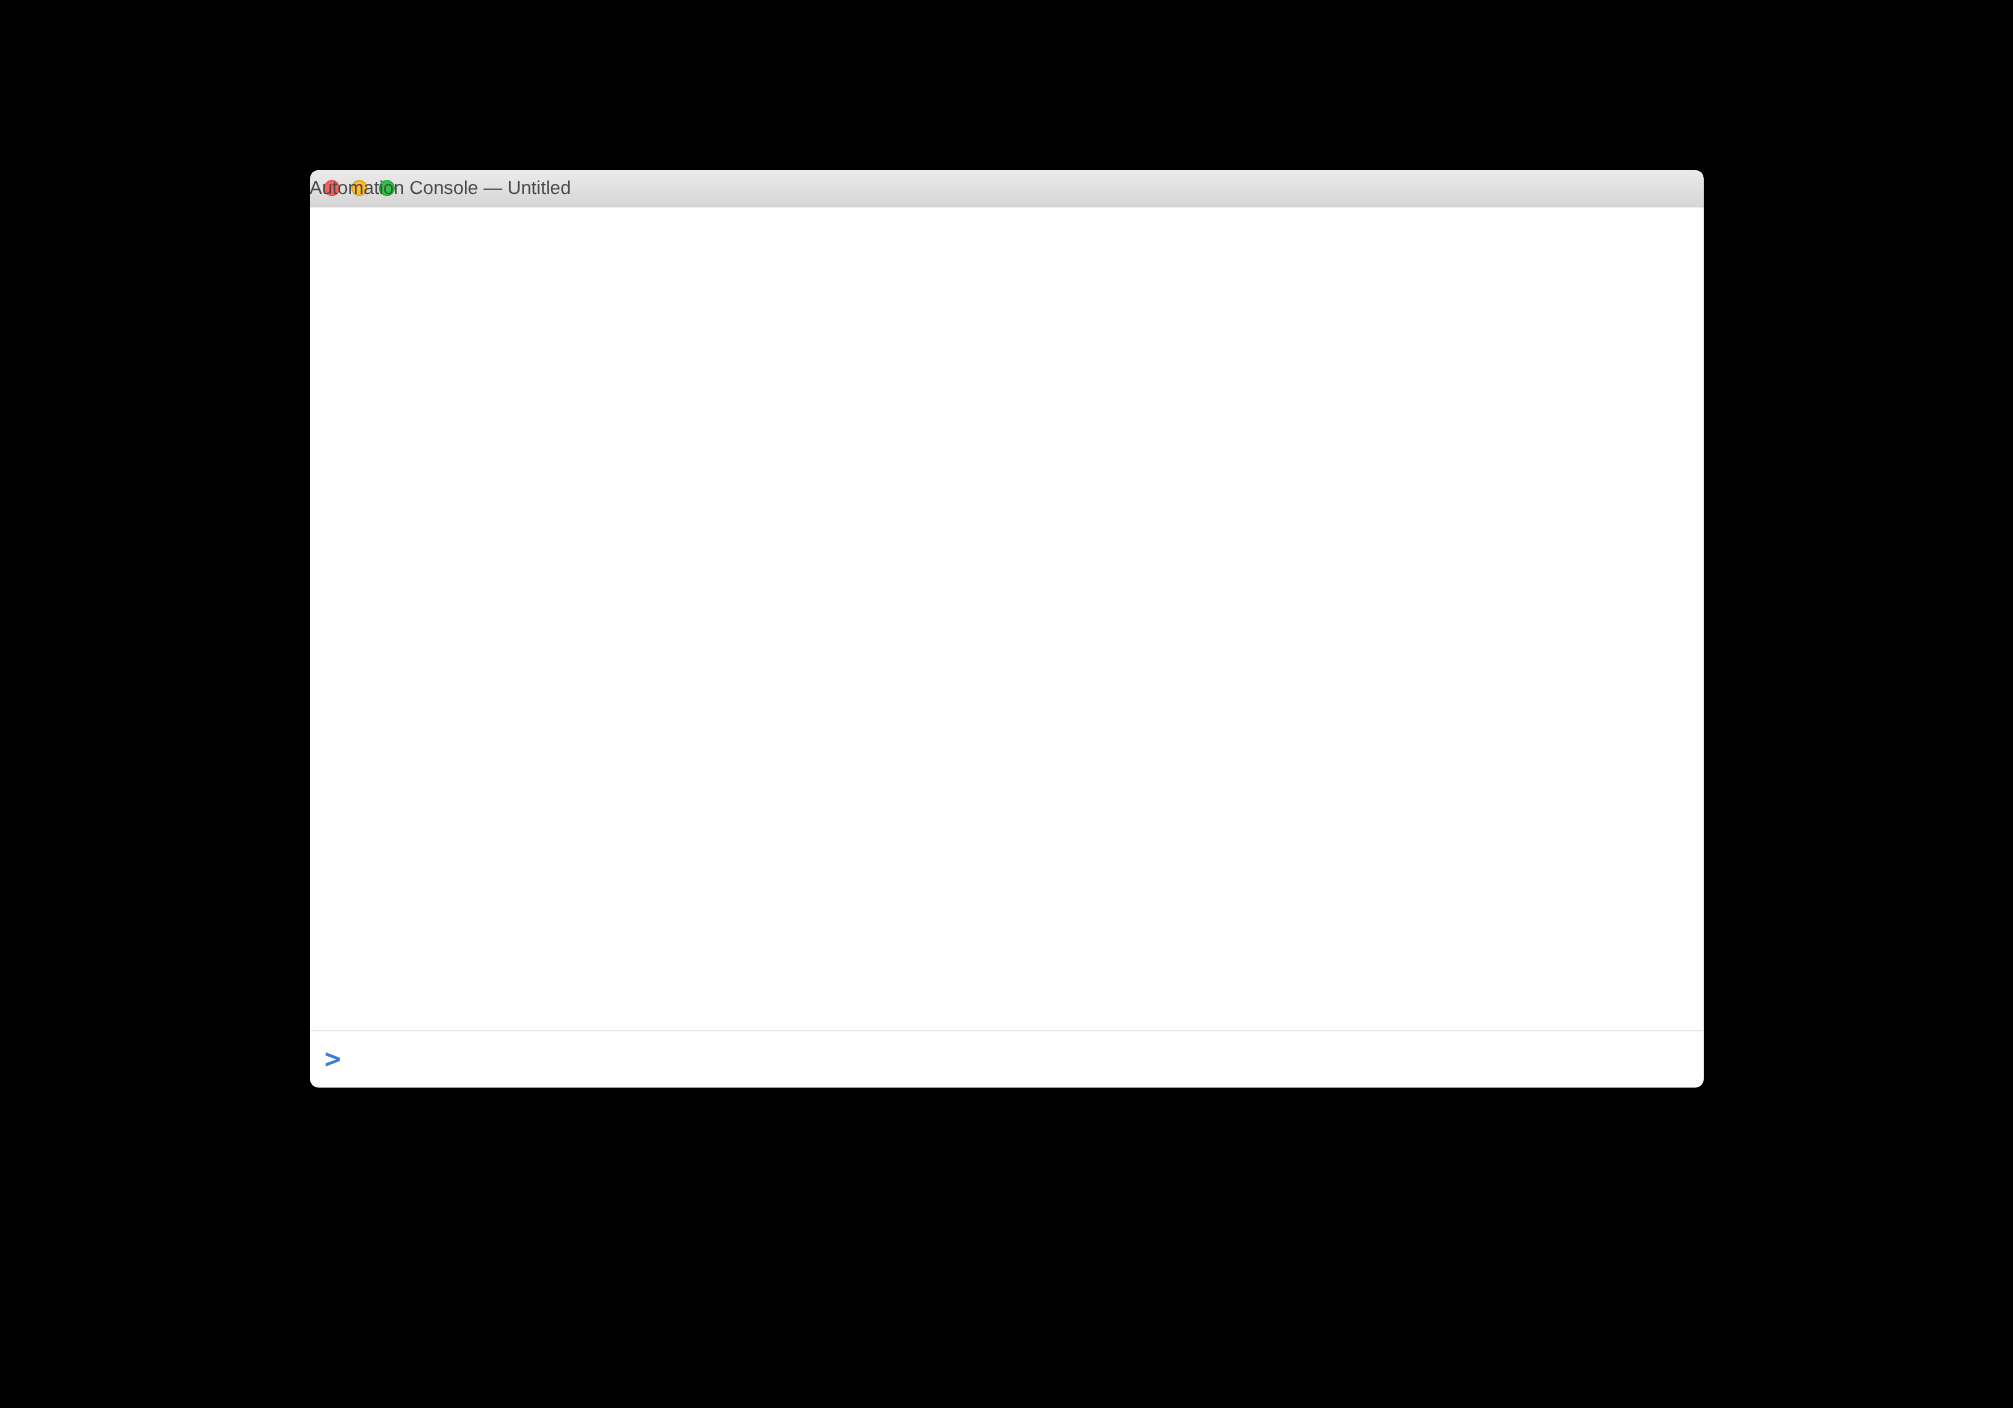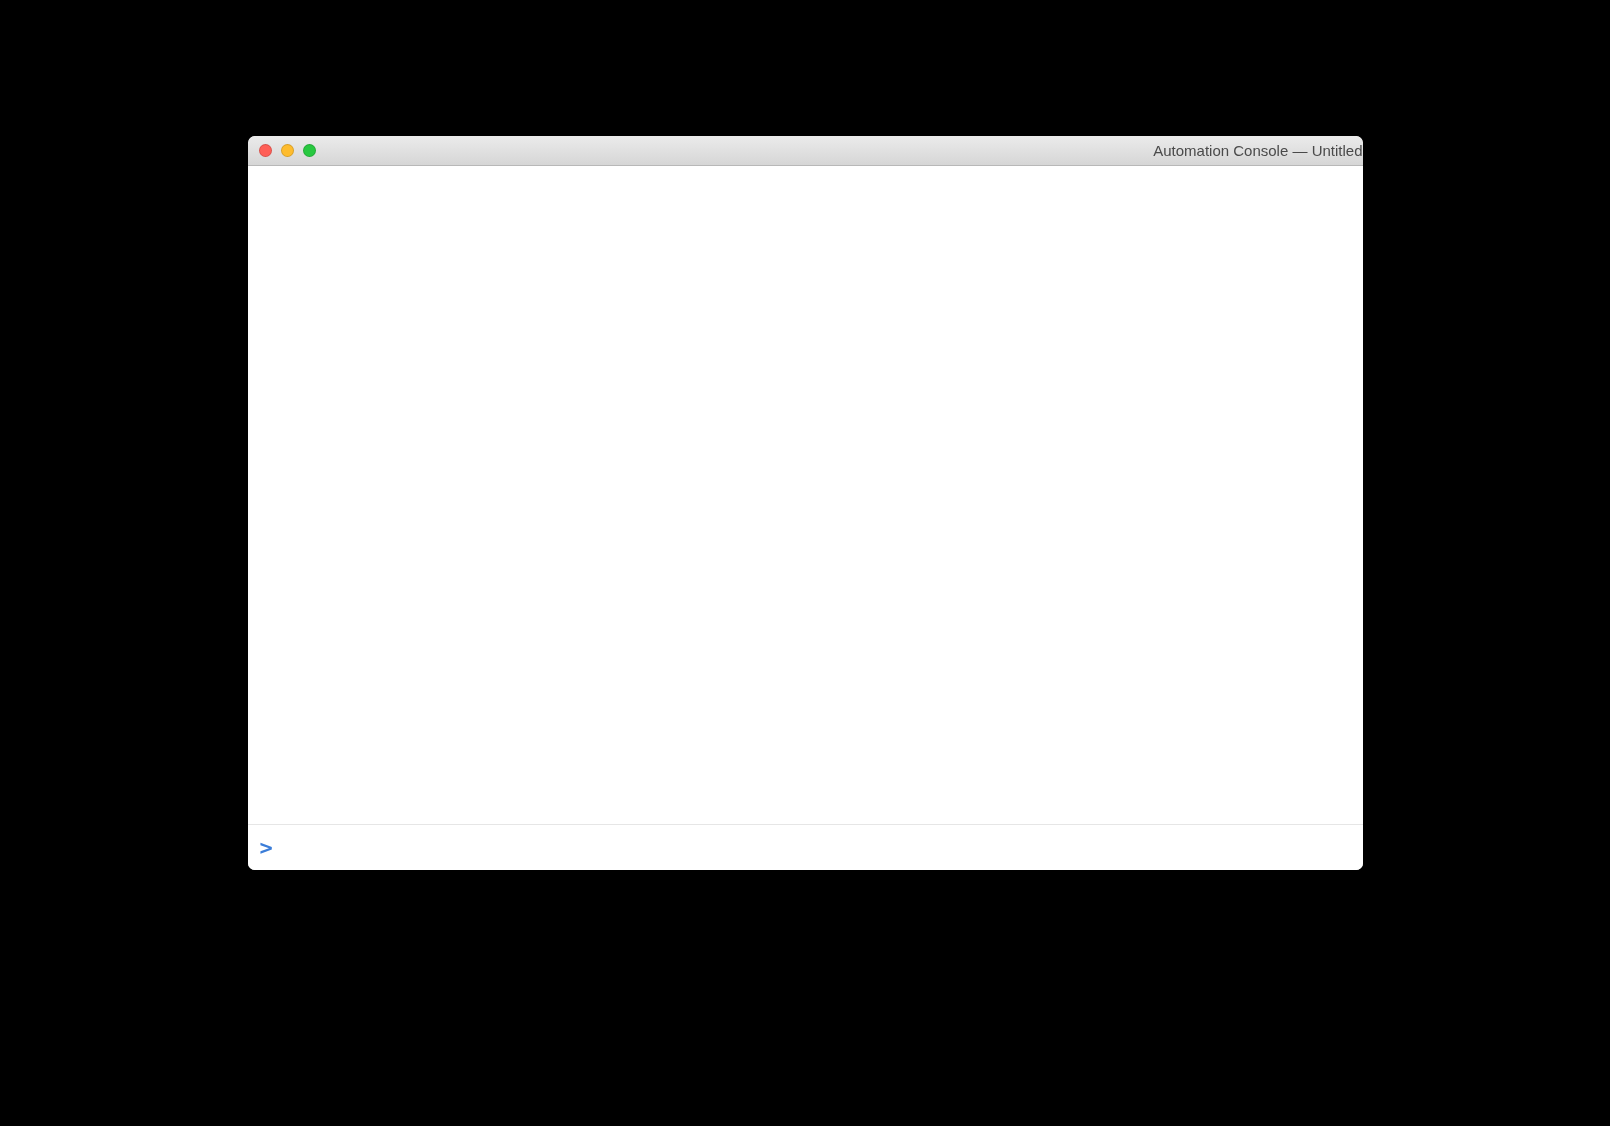--- a/index.html
+++ b/index.html
@@ -65,21 +65,21 @@
     }
     
     .traffic-light.zoom {
       background: #28c840;
     }
     
     .window-title {
       position: absolute;
       left: 0;
       right: 0;
-      text-align: right;
+      text-align: left;
       font-size: 15px;
       color: #4a4a4a;
       font-weight: 400;
       pointer-events: none;
     }
     
     .output-area {
       flex: 1;
       background: #ffffff;
       overflow: auto;

